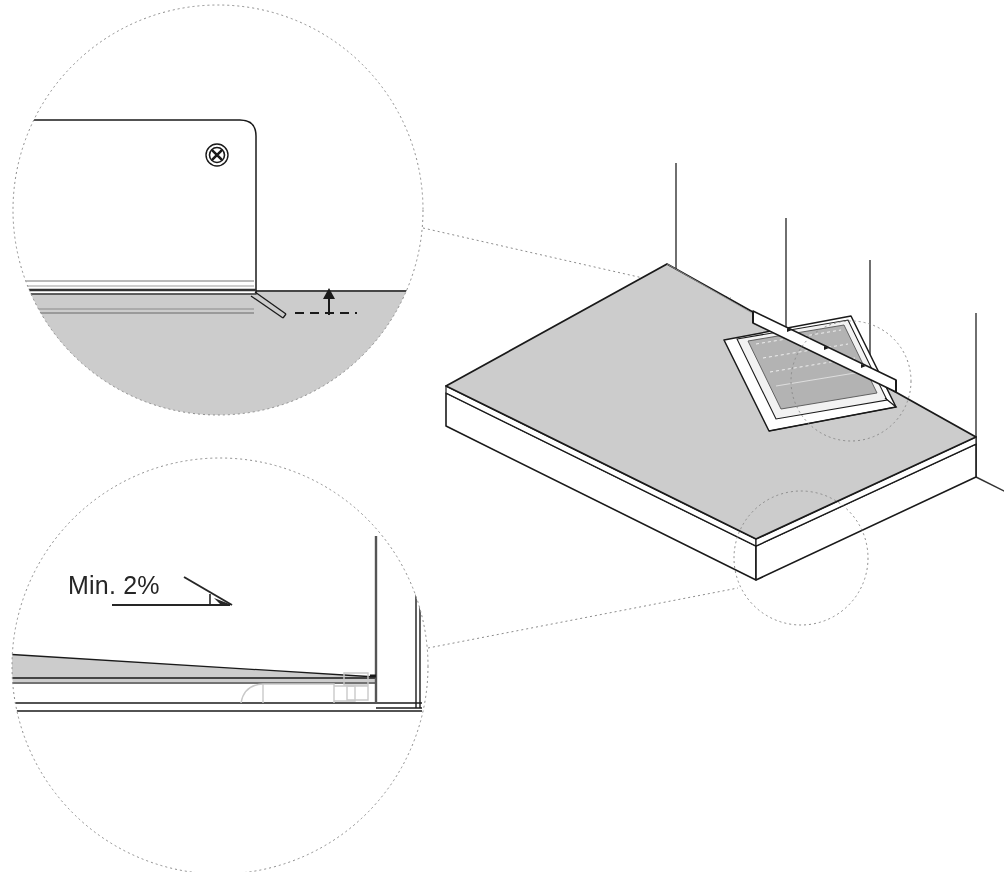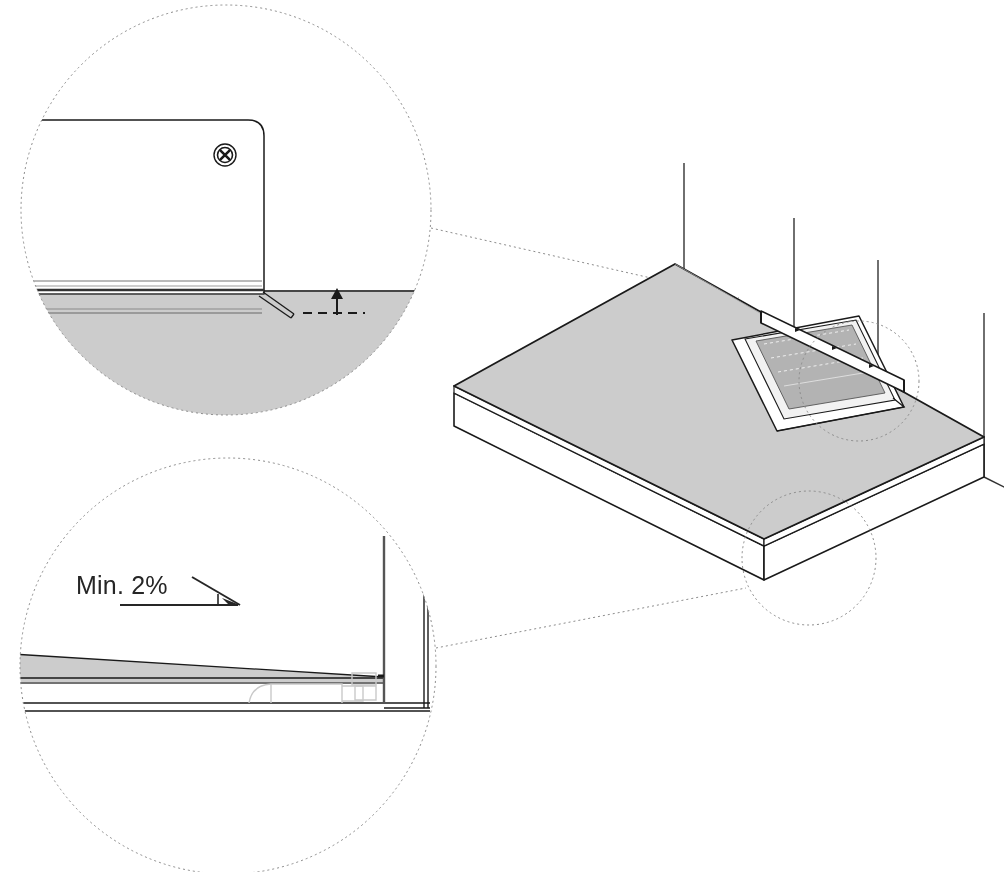--- a/index.html
+++ b/index.html
@@ -10,21 +10,21 @@
   }
   body {
     width: 1004px;
     height: 872px;
     font-family: "Liberation Sans", sans-serif;
     overflow: hidden;
     position: relative;
   }
   #drawing-root {
     position: absolute;
-    left: 16px;
+    left: 8px;
     top: 0;
     width: 908px;
     height: 872px;
   }
   svg.sheet {
     display: block;
     width: 1004px;
     height: 872px;
   }
   text.label-text {

